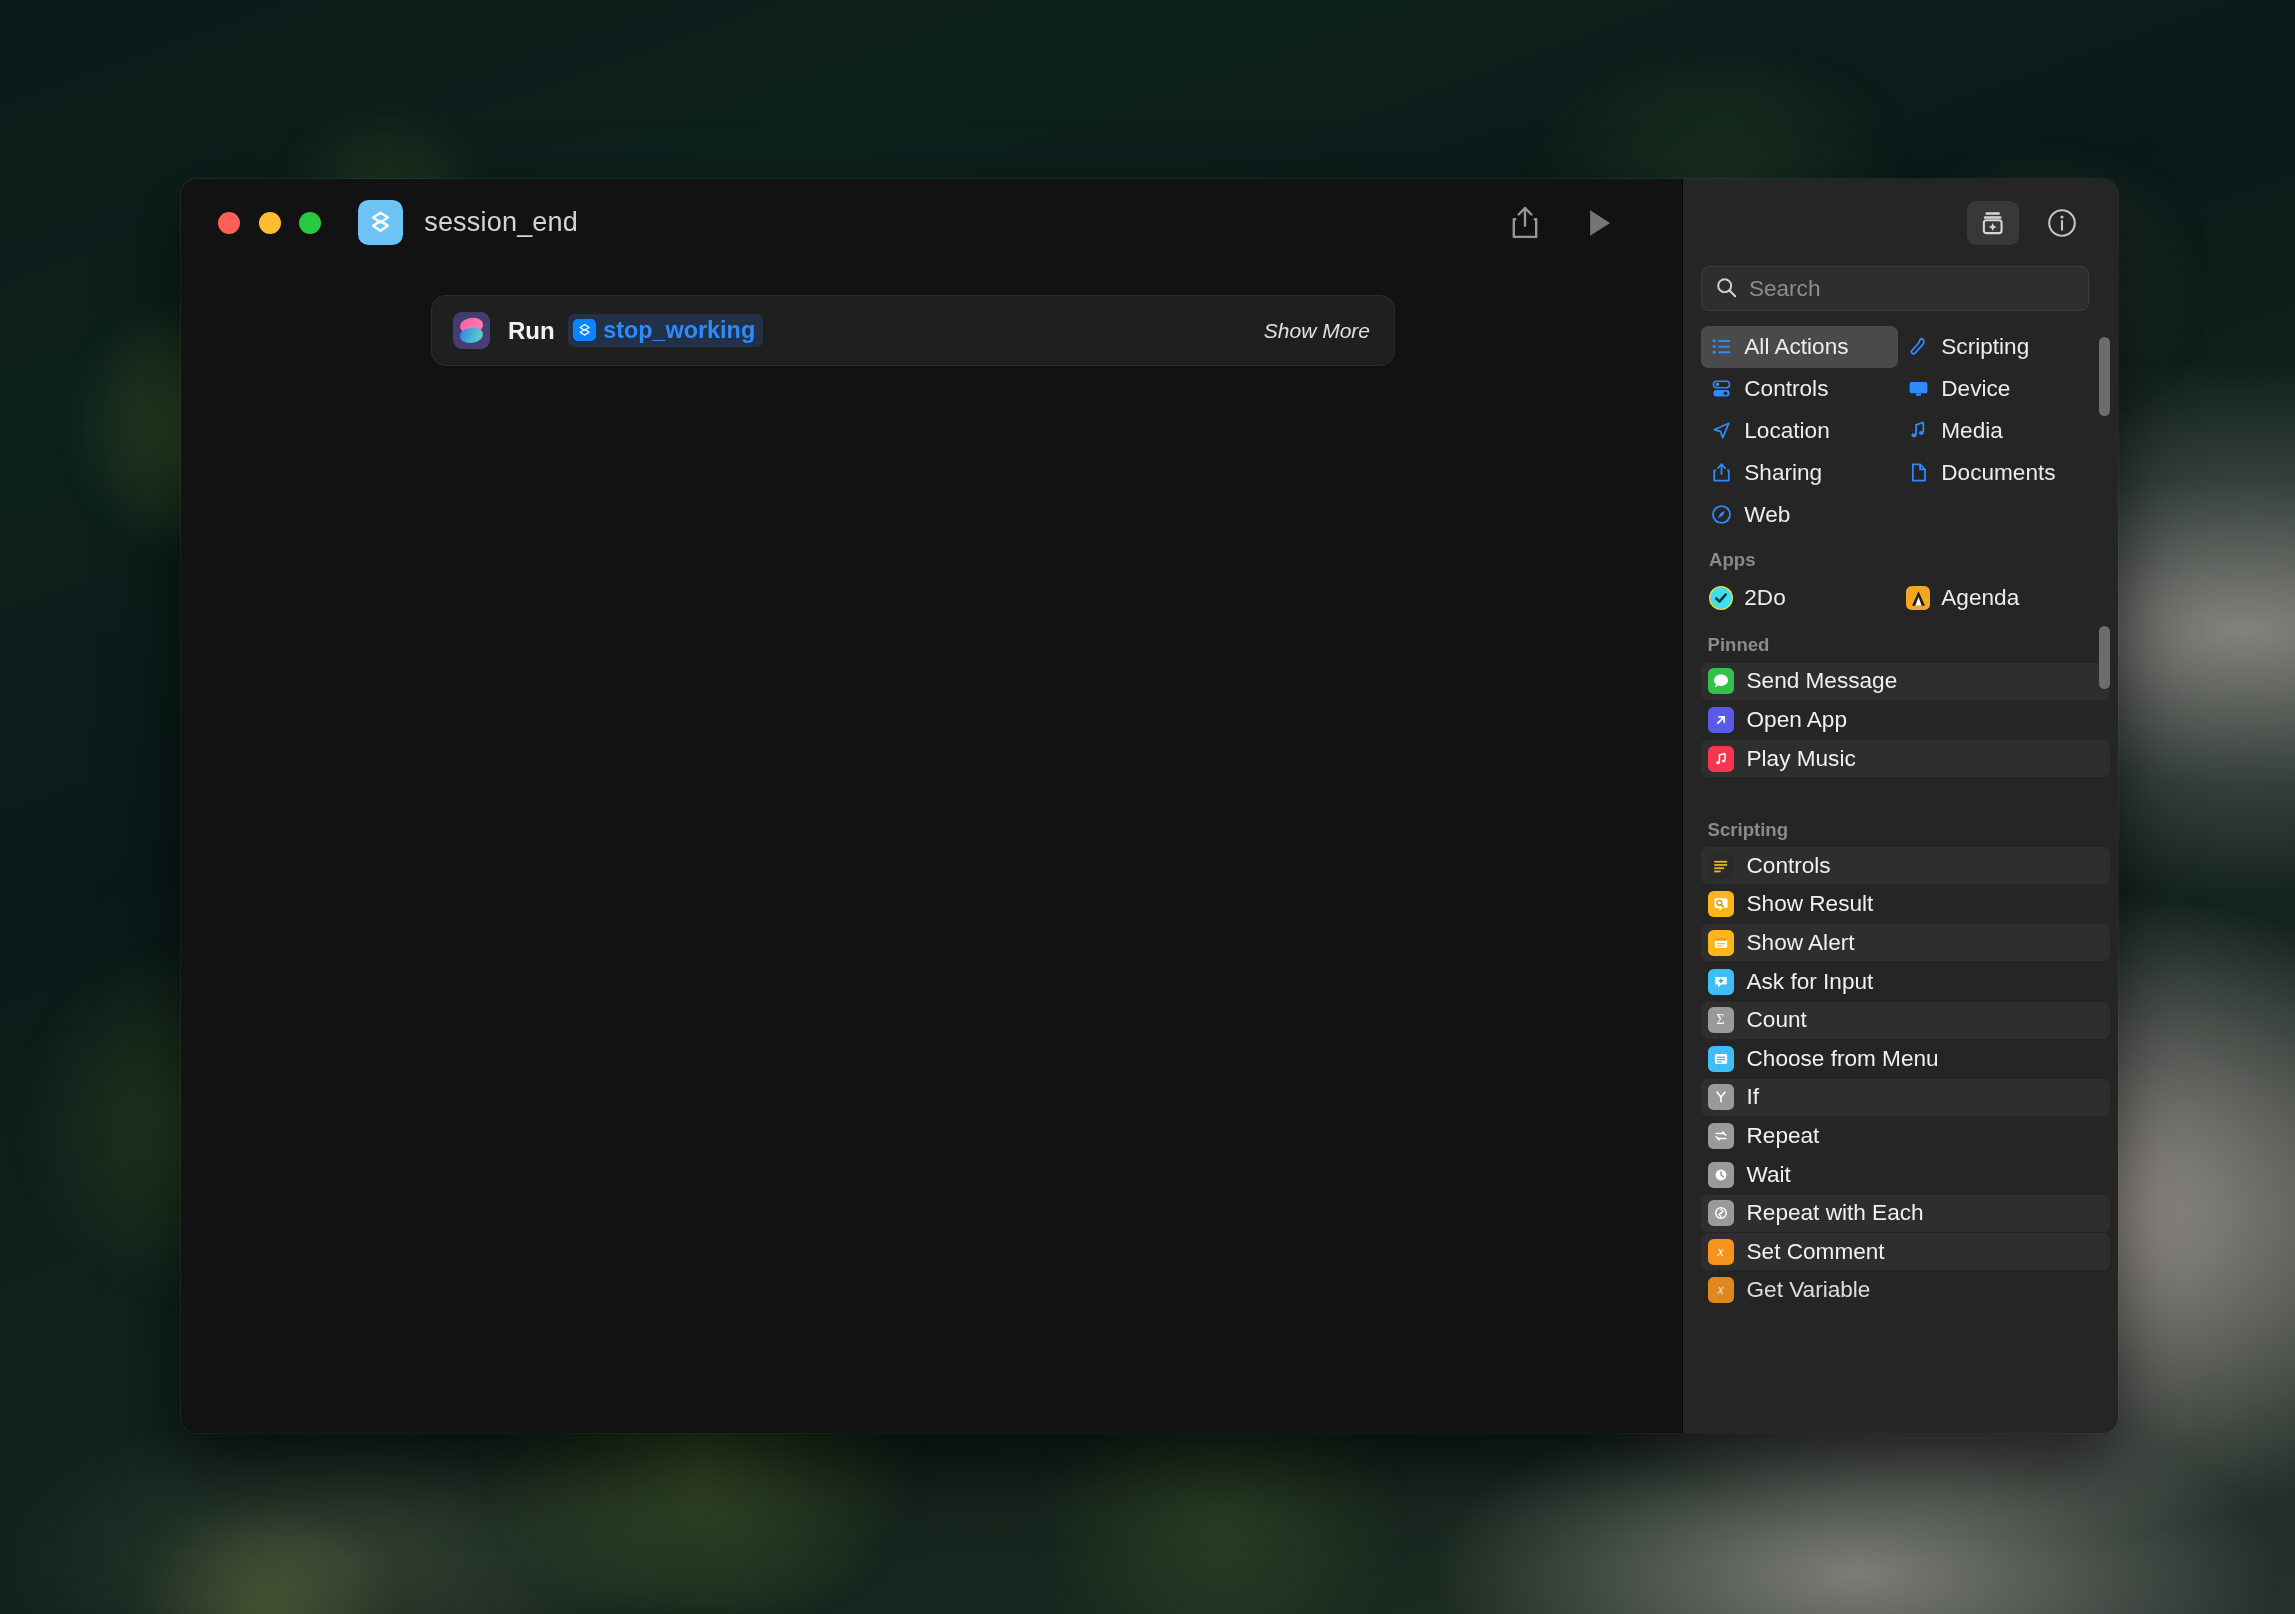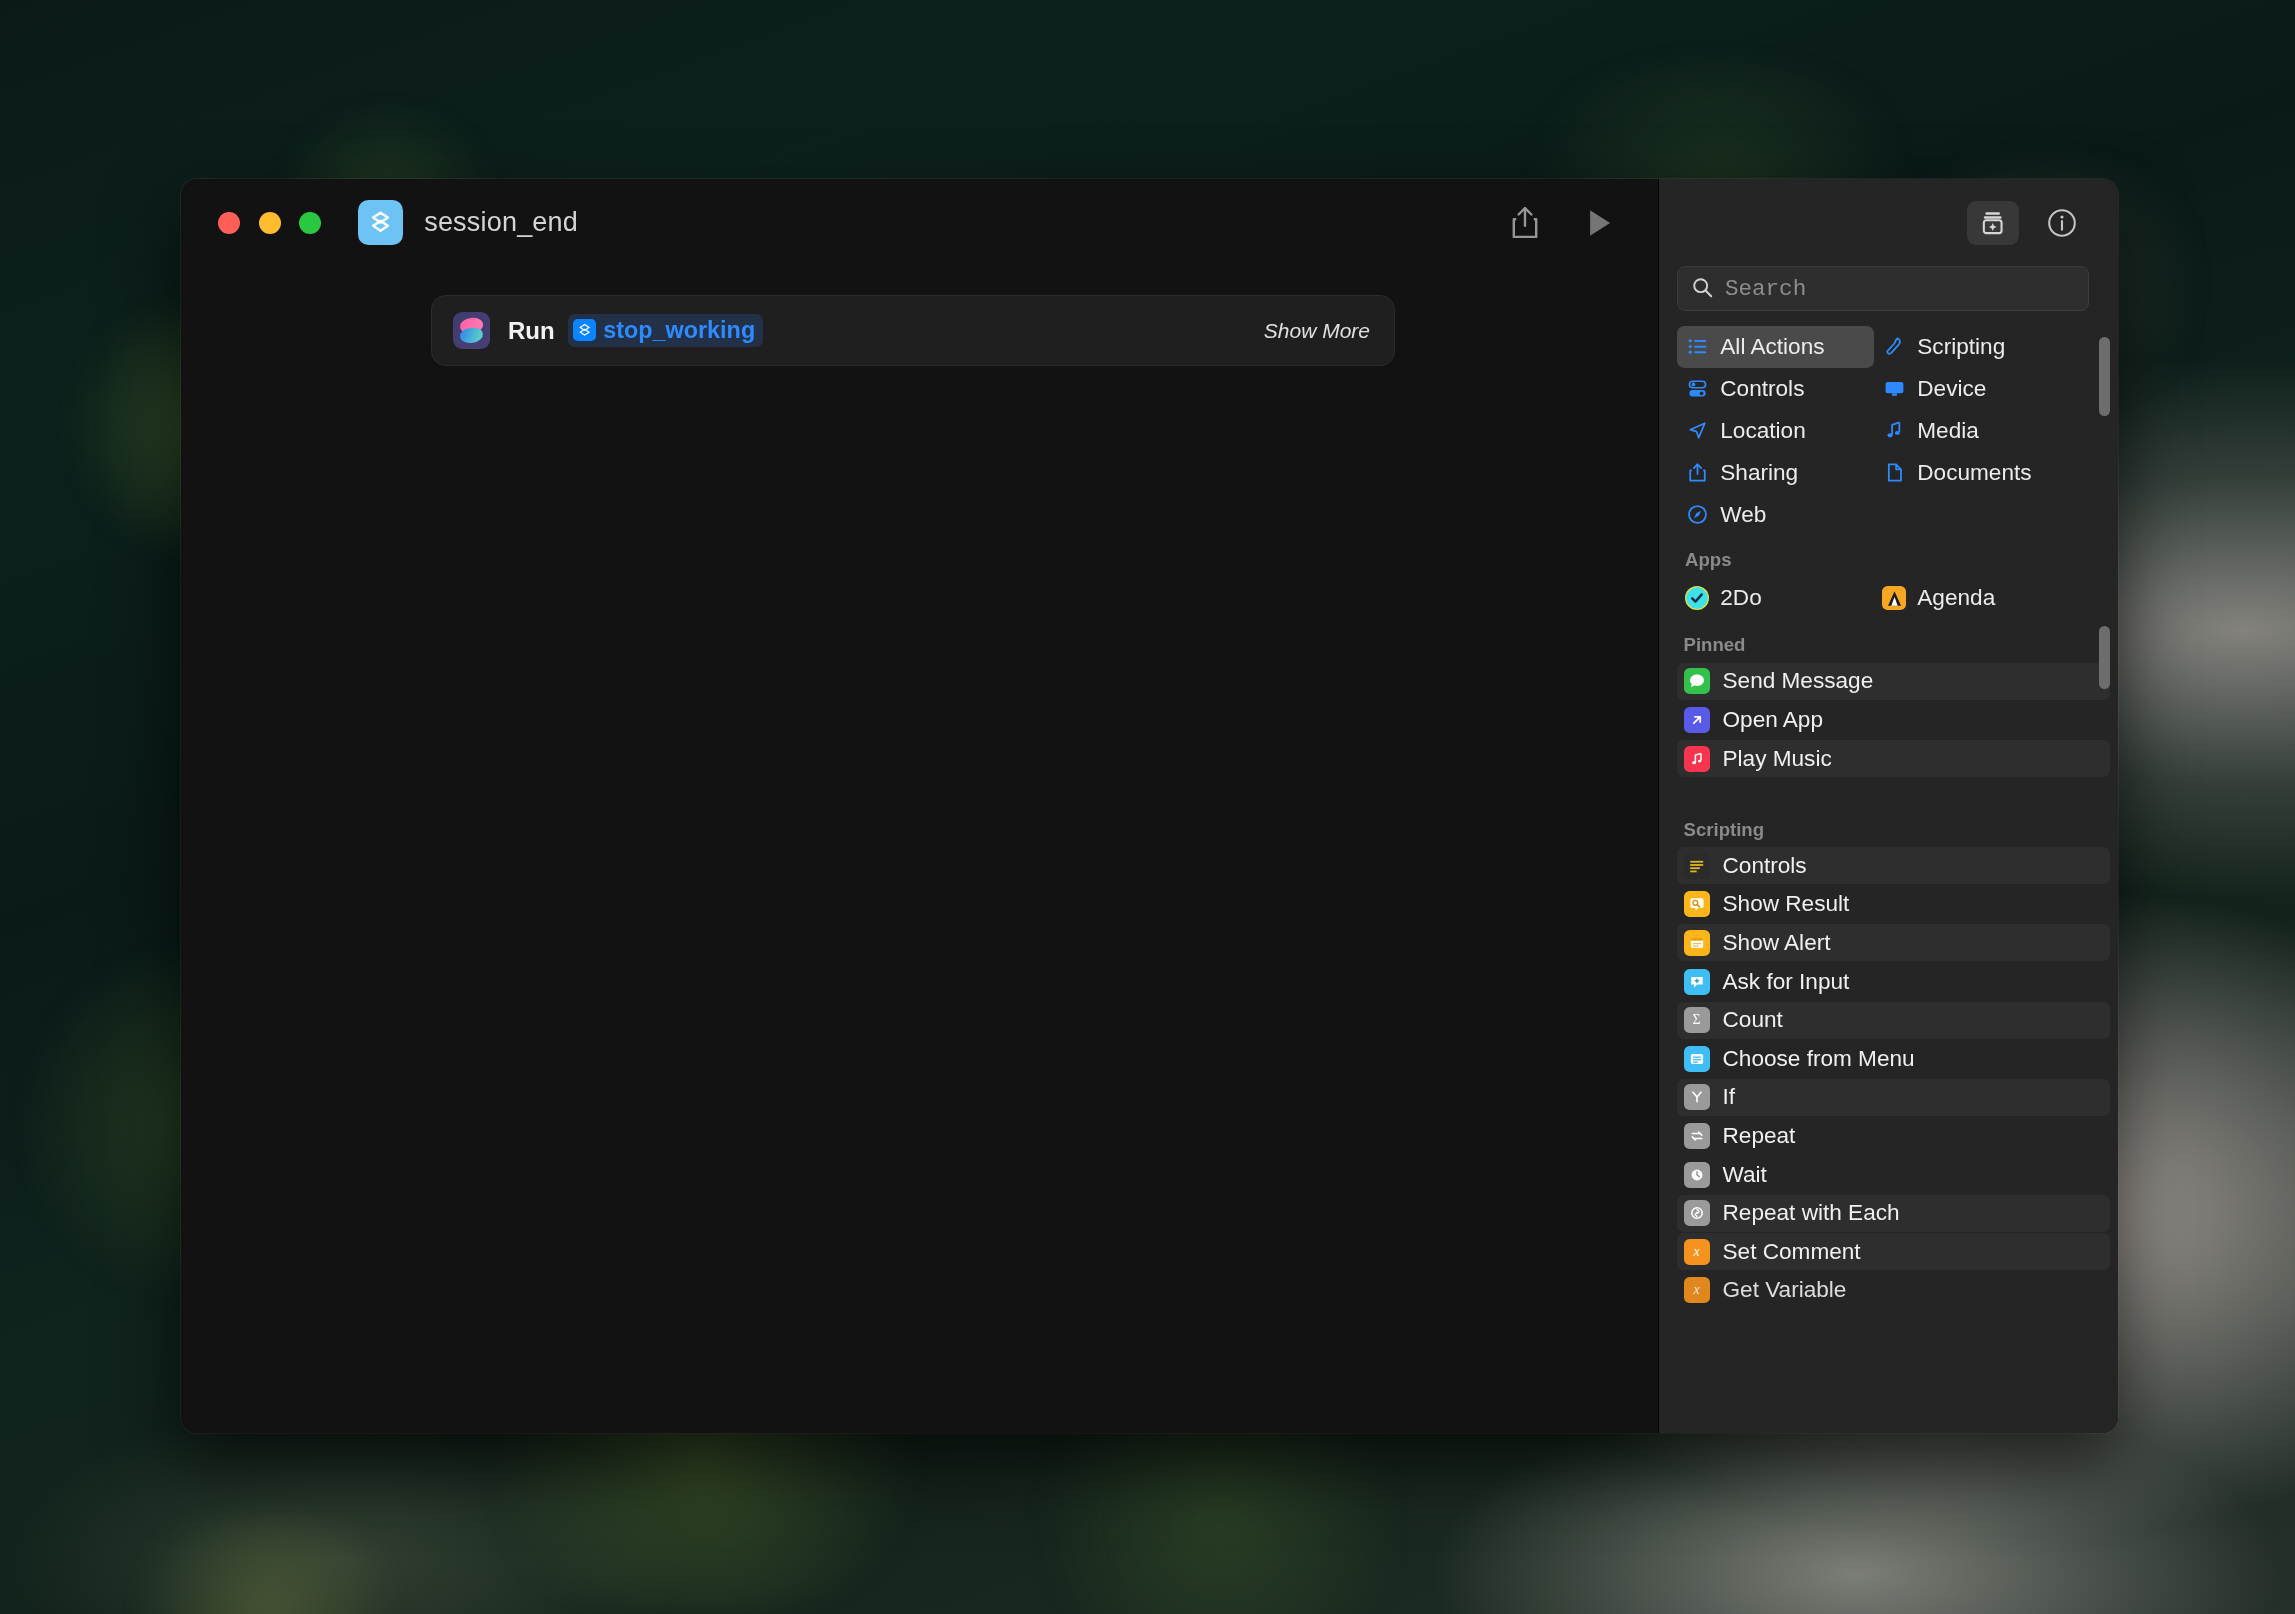--- a/index.html
+++ b/index.html
@@ -45,20 +45,21 @@
     position: absolute;
     left: 181px;
     top: 179px;
     width: 1937px;
     height: 1254px;
     border-radius: 16px;
     background: #121212;
     box-shadow: 0 32px 73px rgba(0,0,0,0.65), 0 0 0 0.8px rgba(255,255,255,0.10);
     overflow: hidden;
     display: flex;
+    gap: 24px;
   }
 
   
   #editor {
     width: 1477px;
     height: 100%;
     background: #121212;
     position: relative;
     flex: 0 0 1477px;
   }
@@ -170,21 +171,21 @@
     background: #2e2e2e;
     border: 0.8px solid #3c3c3c;
     border-radius: 8px;
     display: flex; align-items: center;
     padding: 0 13px;
     gap: 11.3px;
   }
   #search-input {
     background: transparent; border: none; outline: none;
     color: #ec4899; font-size: 22.6px;
-    font-family: Liberation Mono, monospace;
+    font-family: Liberation Sans, sans-serif;
     width: 100%;
   }
   #search-input::placeholder { color: #8d8d8d; }
 
   
   #cat-panel {
     position: relative;
     margin-top: 14.5px;
     height: 289px;
     overflow: hidden;

